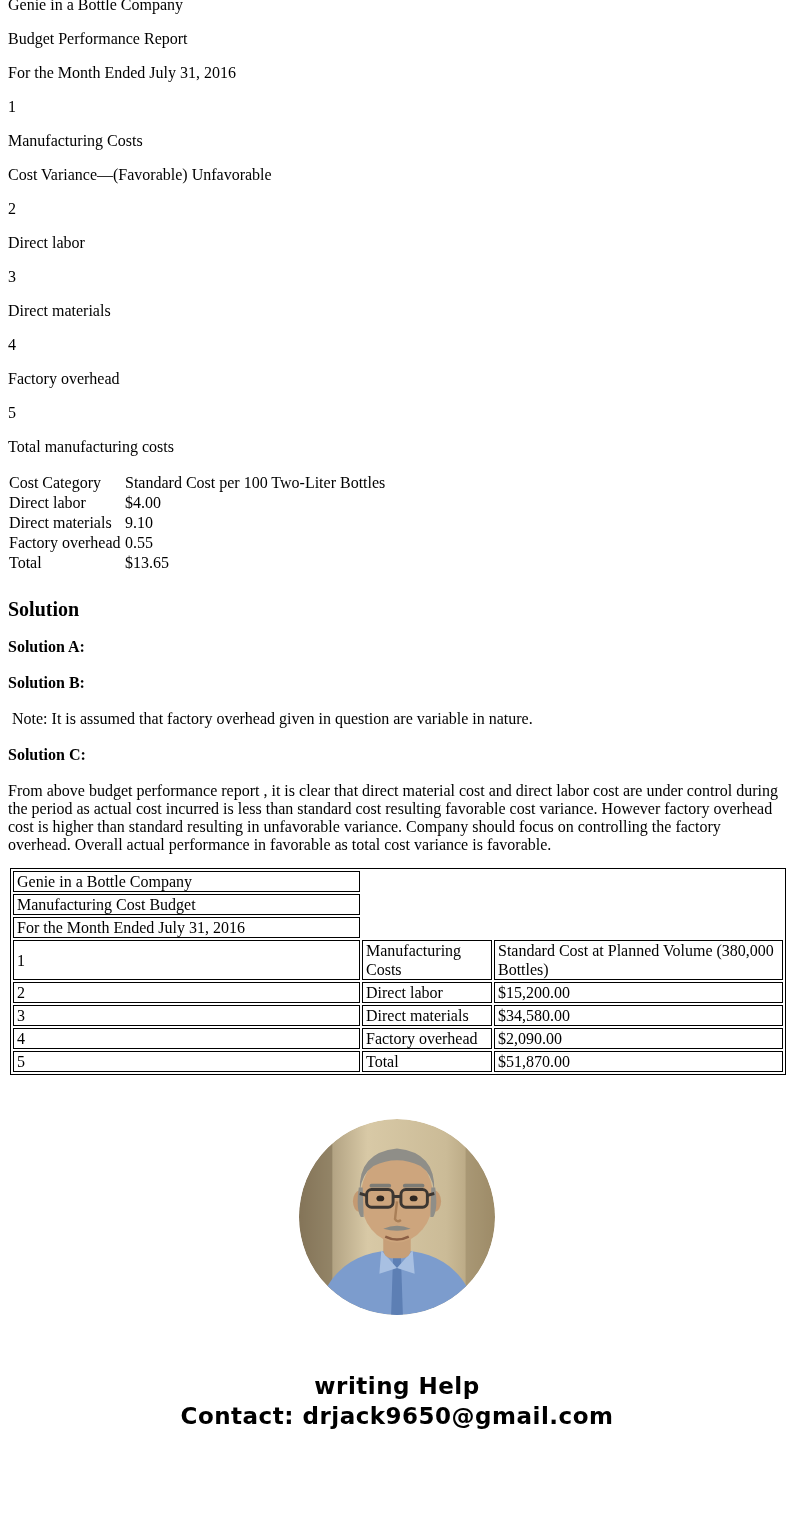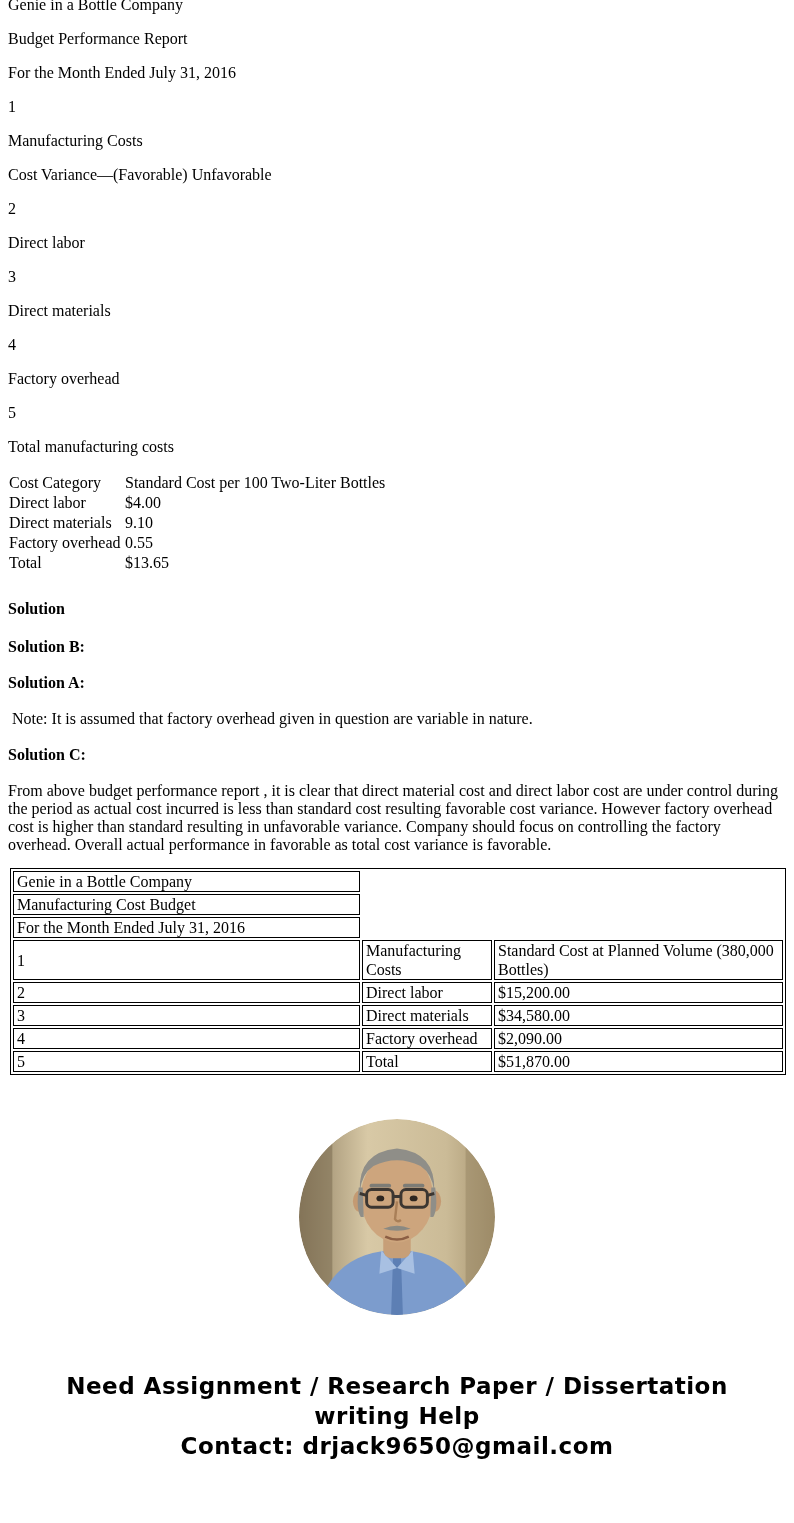--- a/index.html
+++ b/index.html
@@ -35,21 +35,21 @@
     padding: 0 1px;
     line-height: 18px;
     vertical-align: top;
     white-space: nowrap;
   }
   table.cost-table td.cat {
     width: 112px;
   }
   
   .solution-heading {
-    font-size: 16px;
+    font-size: 20px;
     font-weight: bold;
     margin: 24px 0 16px 0;
     line-height: 22px;
   }
   p.bold-label {
     font-weight: bold;
     margin: 18px 0;
     line-height: 18px;
   }
   p.note-line {
@@ -142,22 +142,22 @@
         <td>0.55</td>
       </tr>
       <tr>
         <td class="cat">Total</td>
         <td>$13.65</td>
       </tr>
     </tbody>
   </table>
 
   <div class="solution-heading">Solution</div>
+  <p class="bold-label">Solution A:</p>
   <p class="bold-label">Solution B:</p>
-  <p class="bold-label">Solution A:</p>
   <p class="note-line">Note: It is assumed that factory overhead given in question are variable in nature.</p>
   <p class="bold-label">Solution C:</p>
   <p class="analysis">From above budget performance report , it is clear that direct material cost and direct labor cost are under control during the period as actual cost incurred is less than standard cost resulting favorable cost variance. However factory overhead cost is higher than standard resulting in unfavorable variance. Company should focus on controlling the factory overhead. Overall actual performance in favorable as total cost variance is favorable.</p>
 
   <table class="budget-table">
     <colgroup>
       <col style="width:347px">
       <col style="width:130px">
       <col>
     </colgroup>
@@ -250,18 +250,17 @@
         <path d="M100,84 L98,102 Q100,106 104,103" fill="none" stroke="#a97f58" stroke-width="2.5"></path>
 
         <path d="M86,112 Q100,106 114,112 Q100,116 86,112 Z" fill="#8a8982"></path>
 
         <path d="M88,120 Q100,126 112,120" fill="none" stroke="#8c5f44" stroke-width="2.5"></path>
       </g>
     </svg>
   </div>
 
   <div class="footer-promo">
-    <div>Need Assignment / Research Paper / Dissertation</div>
     <div>writing Help</div>
     <div>Contact: drjack9650@gmail.com</div>
   </div>
 
 </div>
 
 </body></html>

